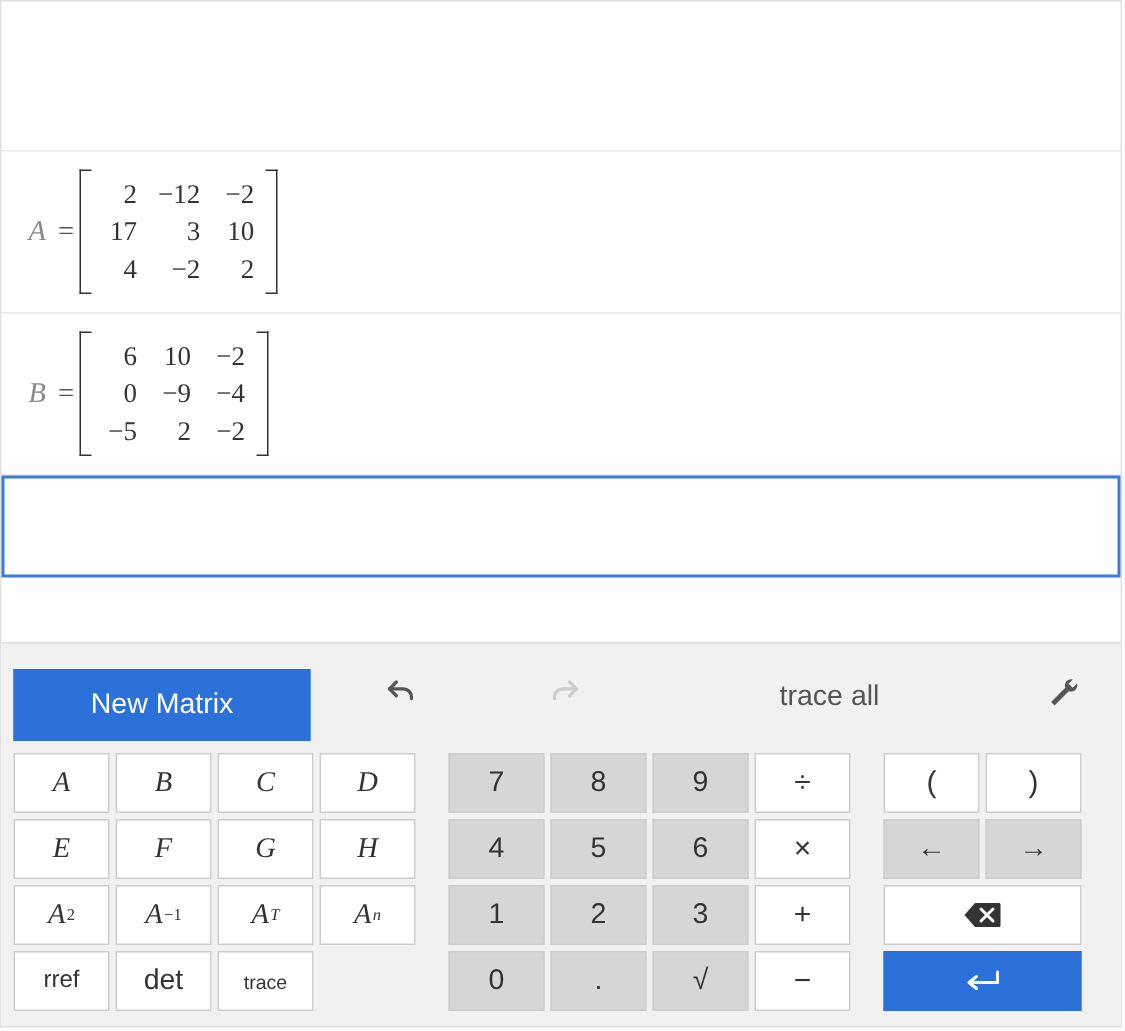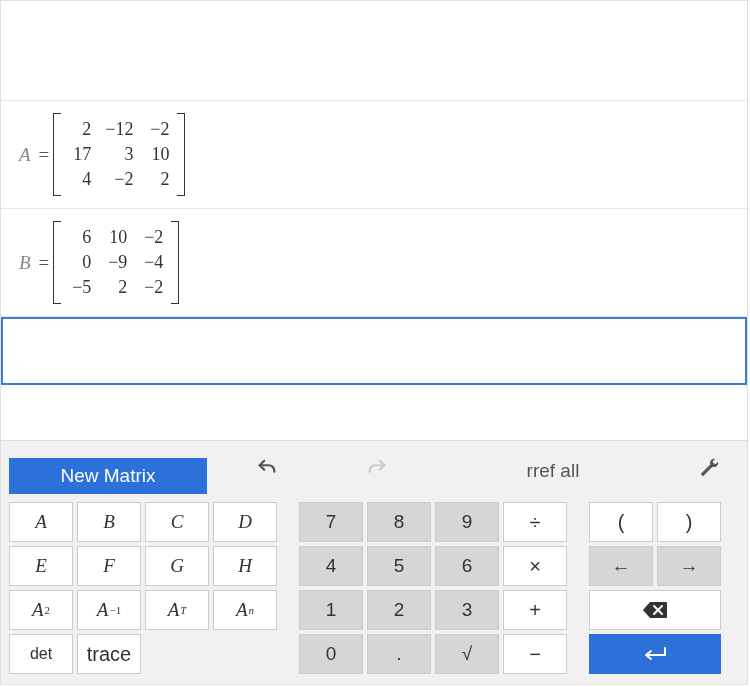--- a/index.html
+++ b/index.html
@@ -83,21 +83,21 @@
   }
   .toolbar {
     display: flex;
     align-items: center;
     gap: 10px;
     margin-bottom: 8px;
   }
   .btn {
     background: #fff;
     border: 1px solid #ccc;
-    height: 36px;
+    height: 48px;
     display: flex;
     align-items: center;
     justify-content: center;
     font-size: 18px;
     color: #333;
     cursor: pointer;
     user-select: none;
     margin-top: 11px;
   }
   .btn-primary {
@@ -223,21 +223,21 @@
             <path d="M9 14L4 9l5-5"></path>
             <path d="M4 9h10a6 6 0 016 6v1"></path>
           </svg>
       </button>
       <button class="btn-flat redo disabled">
         <svg class="icon" viewBox="0 0 24 24" fill="none" stroke="#ccc" stroke-width="2.4" stroke-linecap="round" stroke-linejoin="round">
             <path d="M15 14l5-5-5-5"></path>
             <path d="M20 9H10a6 6 0 00-6 6v1"></path>
           </svg>
       </button>
-      <button class="btn-flat clear">rref all</button>
+      <button class="btn-flat clear">trace all</button>
       <button class="btn-flat wrench">
         <svg class="icon" viewBox="0 0 24 24" fill="#555">
             <path d="M22 6.5a4.5 4.5 0 01-6.2 4.16L5.5 21 3 18.5 13.34 8.2A4.5 4.5 0 0117.5 2c.46 0 .9.07 1.32.2l-3.07 3.07 2.98 2.98 3.07-3.07c.13.42.2.86.2 1.32z"></path>
           </svg>
       </button>
     </div>
 
     <div class="pad-row">
 
       <div class="pad-group pad-left">
@@ -261,22 +261,23 @@
           </div>
         <div class="k italic">
             <span>A</span>
             <span class="sup" style="font-style:italic">T</span>
           </div>
         <div class="k italic">
             <span>A</span>
             <span class="sup" style="font-style:italic">n</span>
           </div>
 
-        <div class="k" style="font-family:Arial;font-size:16px">det</div>
-        <div class="k" style="font-family:Arial;font-size:20px">trace</div>
+        <div class="k" style="font-family:Arial;font-size:16px">rref</div>
+        <div class="k" style="font-family:Arial;font-size:19px">det</div>
+        <div class="k" style="font-family:Arial;font-size:13px">trace</div>
         <div class="k empty"></div>
       </div>
 
       <div class="pad-group pad-mid">
         <div class="k num">7</div>
         <div class="k num">8</div>
         <div class="k num">9</div>
         <div class="k op">÷</div>
 
         <div class="k num">4</div>

